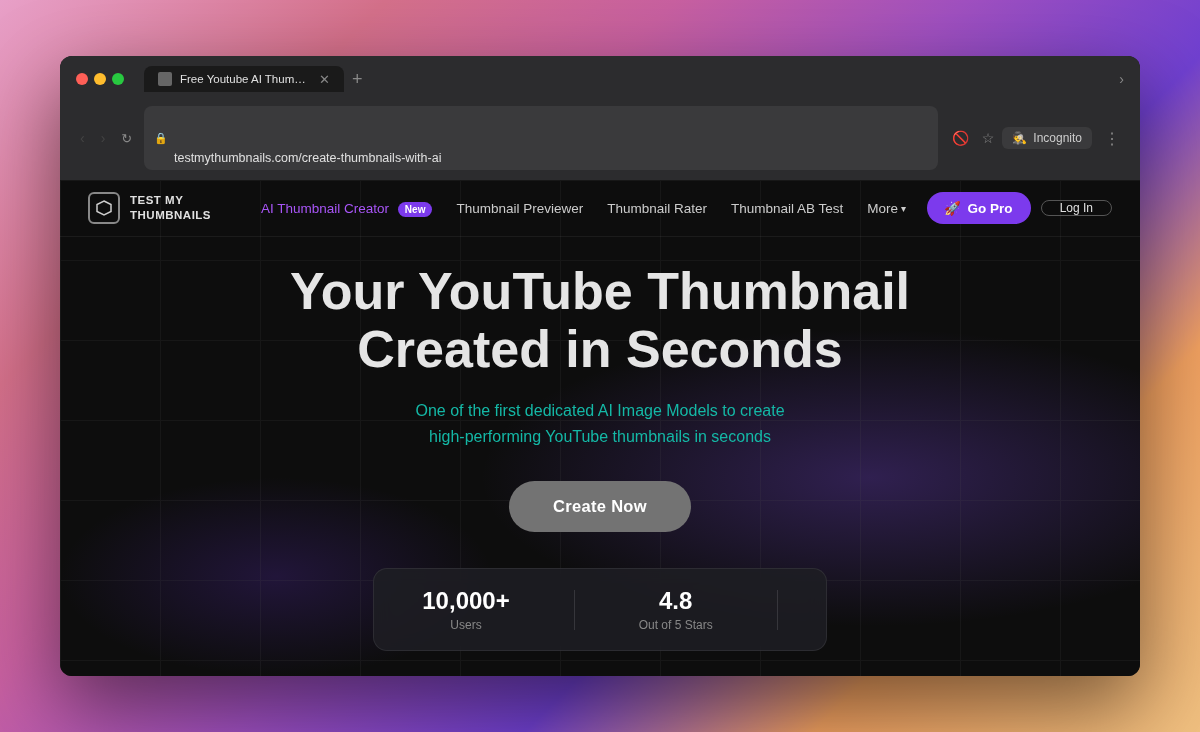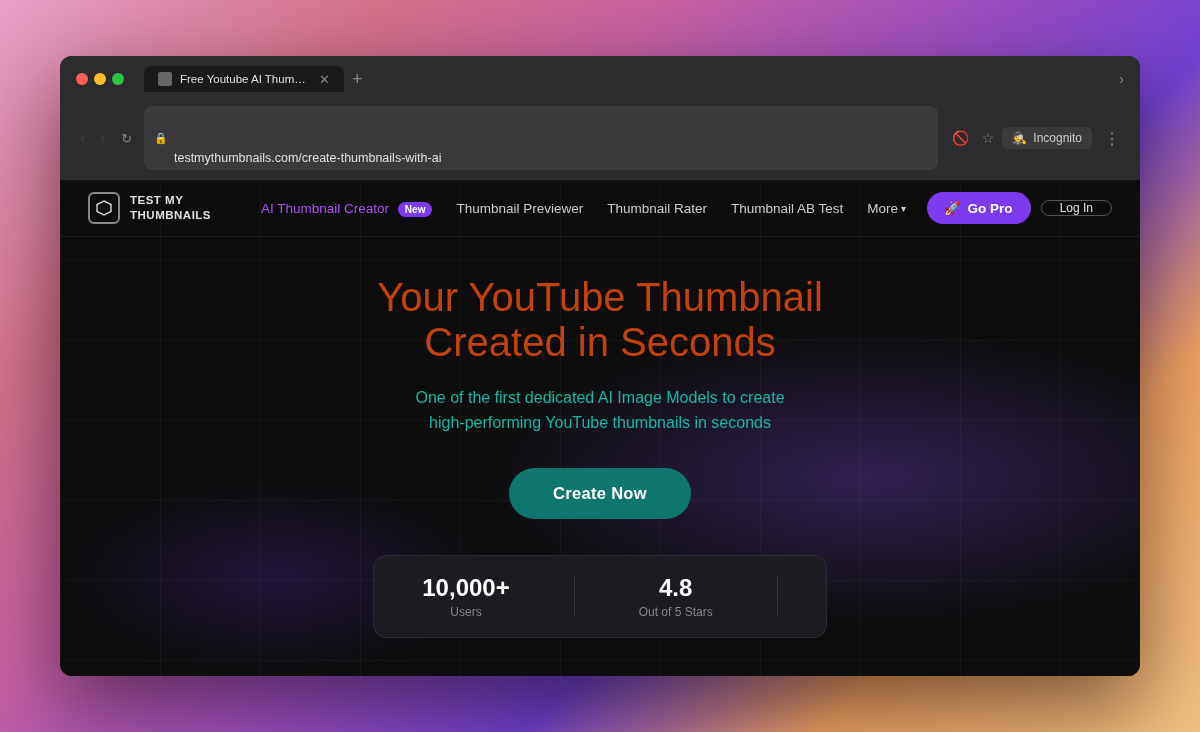--- a/index.html
+++ b/index.html
@@ -351,38 +351,38 @@
       flex-direction: column;
       align-items: center;
       justify-content: center;
       text-align: center;
       position: relative;
       z-index: 5;
       padding: 20px 40px 20px;
     }
 
     .hero-title {
-      font-size: 40px;
-      font-weight: 400;
-      color: #c2410c;
+      font-size: 52px;
+      font-weight: 700;
+      color: #e5e5e5;
       line-height: 1.12;
       margin-bottom: 20px;
       max-width: 700px;
     }
 
     .hero-subtitle {
       font-size: 16px;
       color: #14b8a6;
       max-width: 380px;
       line-height: 1.6;
       margin-bottom: 32px;
     }
 
     .create-now-btn {
-      background: #0f766e;
+      background: #737373;
       color: white;
       border: none;
       border-radius: 40px;
       padding: 16px 44px;
       font-size: 16.5px;
       font-weight: 700;
       cursor: pointer;
       margin-bottom: 36px;
       letter-spacing: 0.3px;
     }

